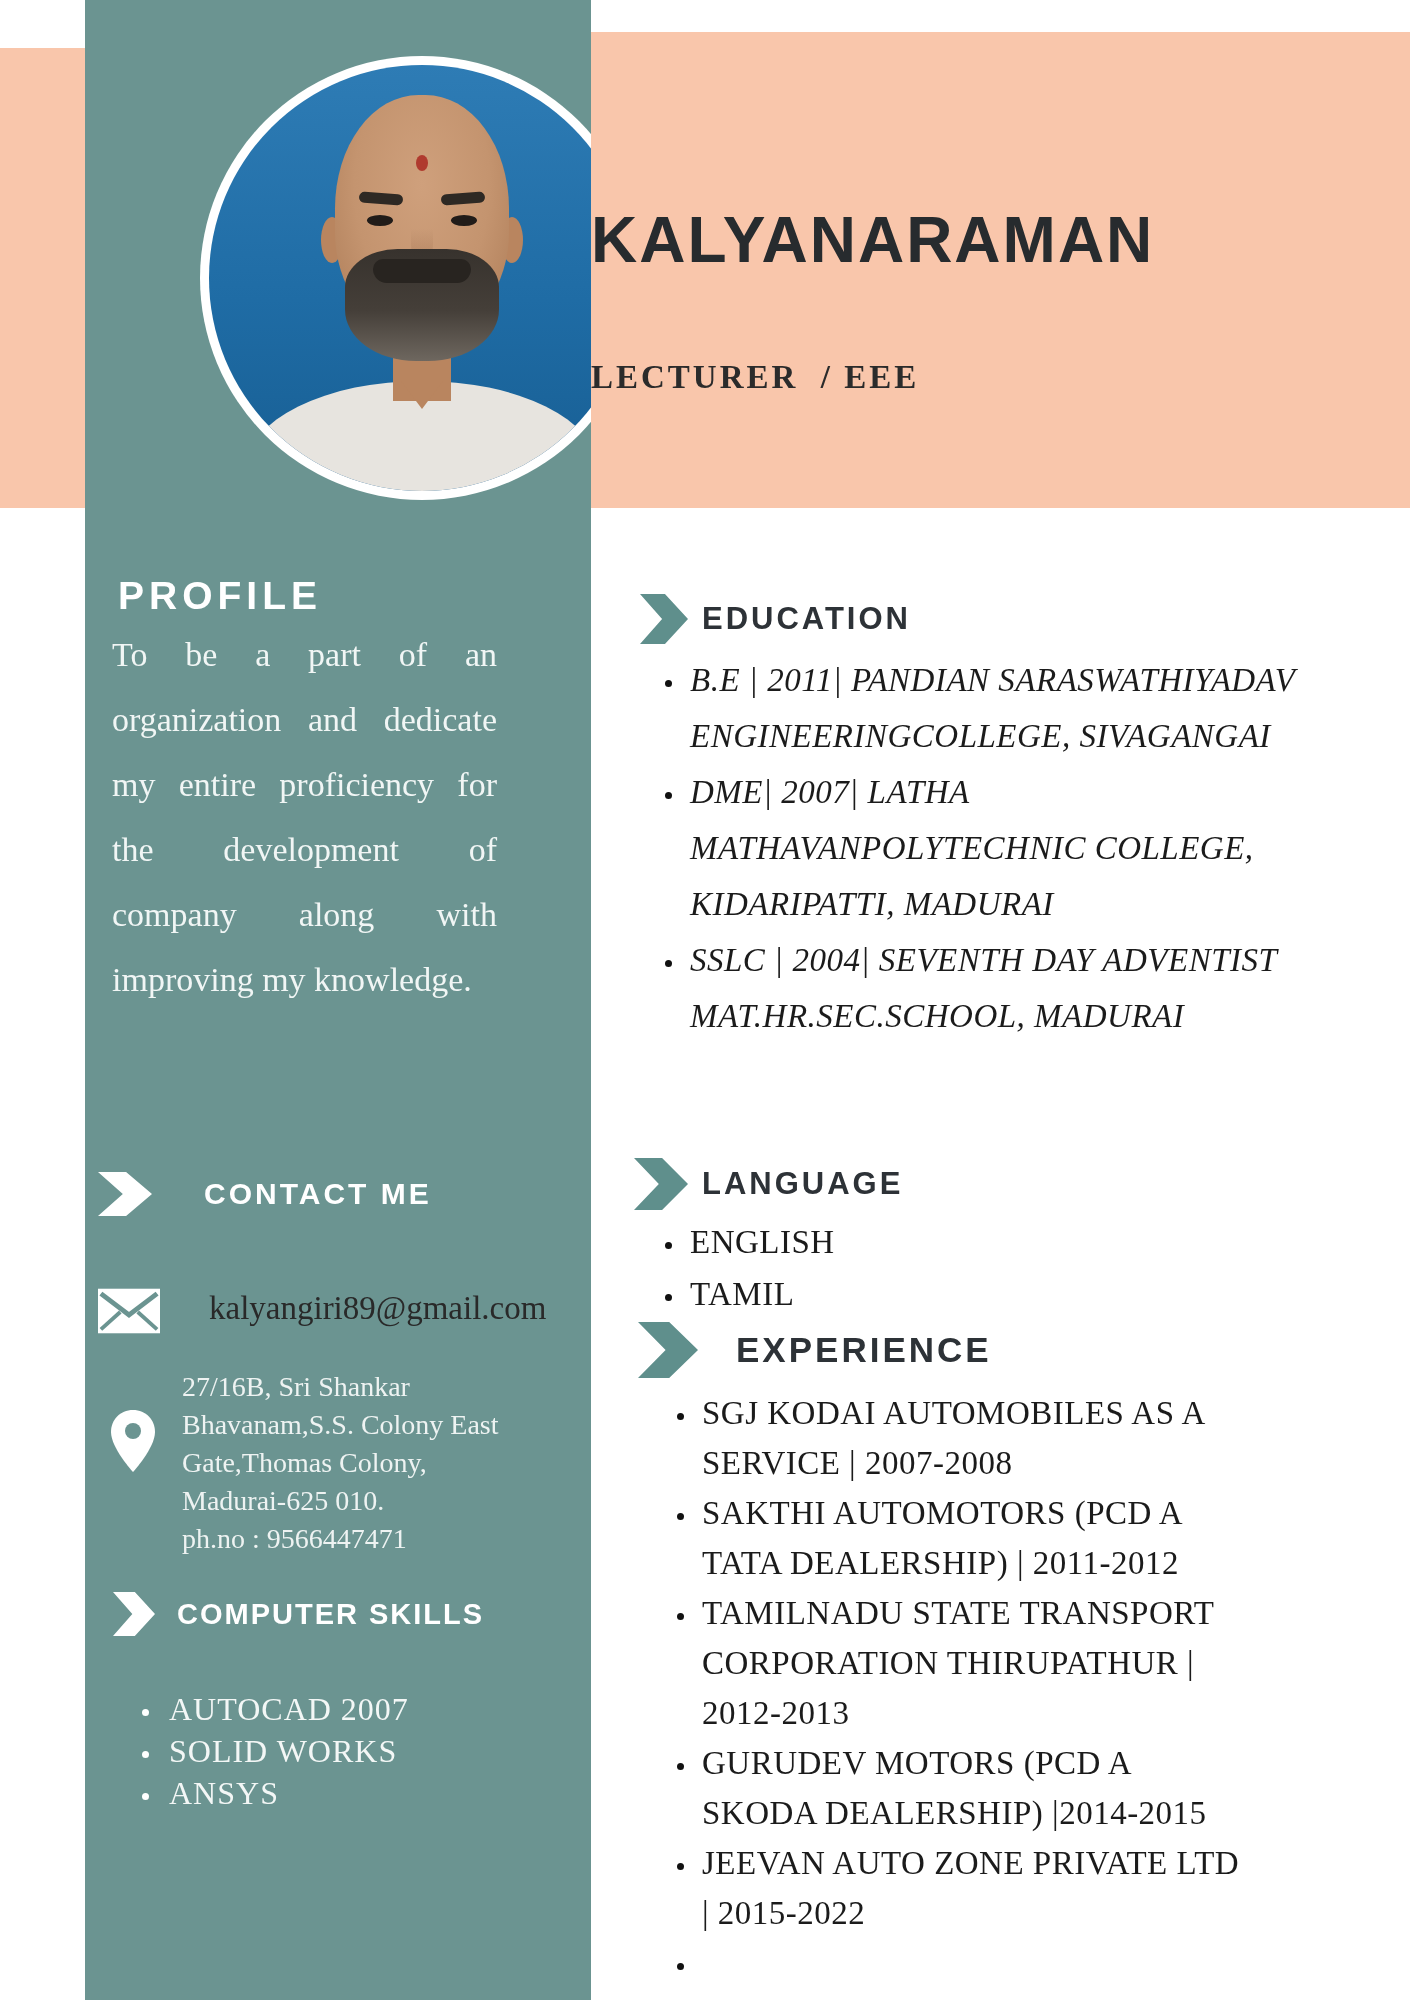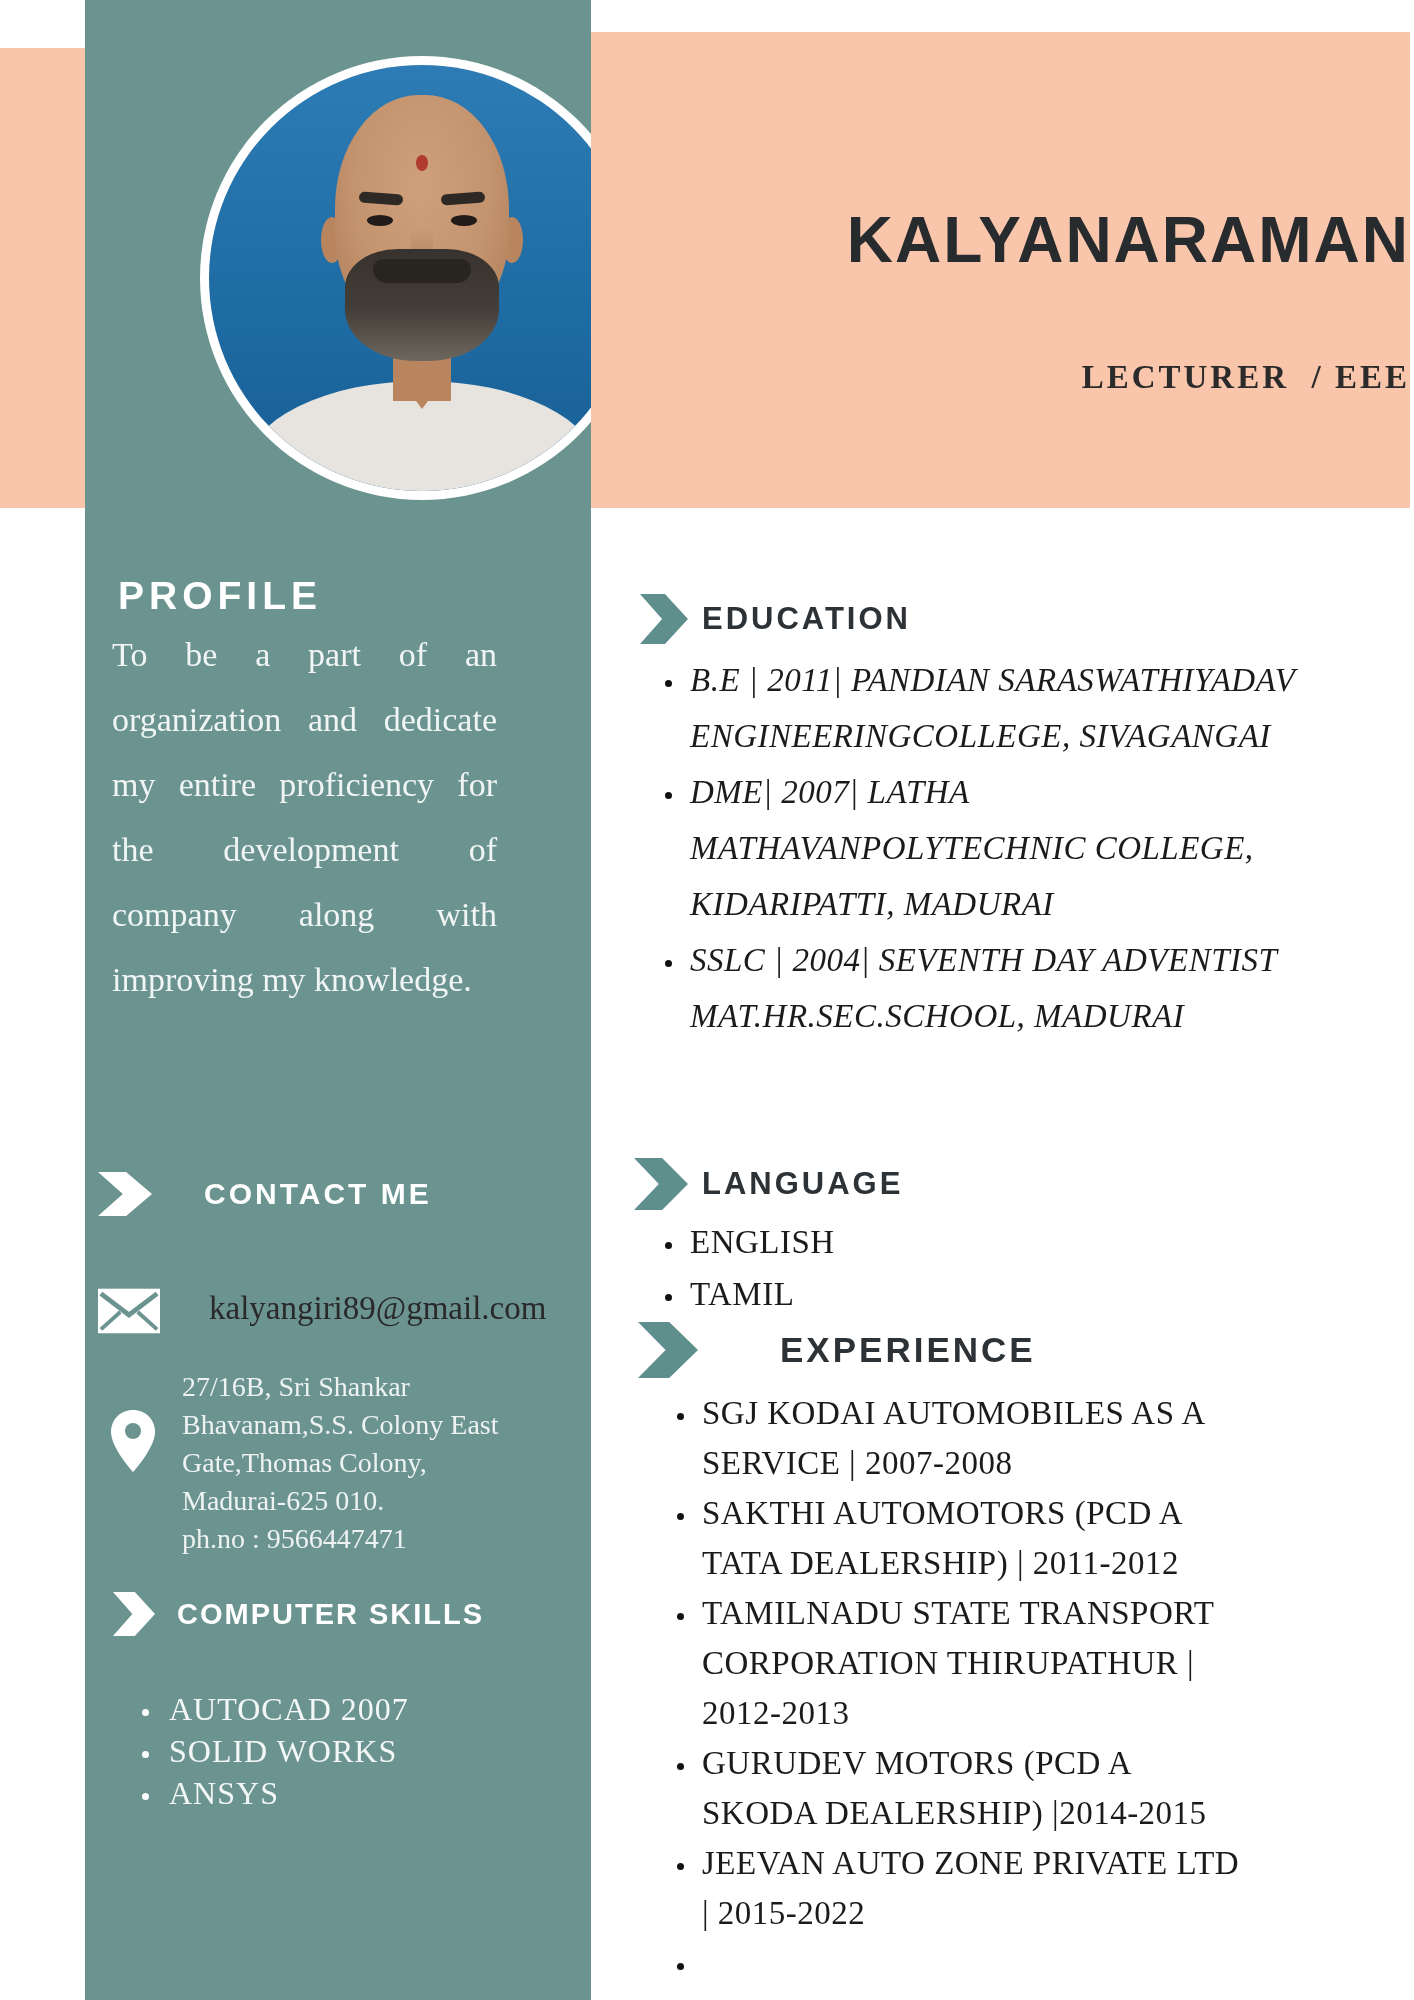--- a/index.html
+++ b/index.html
@@ -3,21 +3,21 @@
 <meta charset="utf-8">
 <style>
   html,body { margin:0; padding:0; background:#ffffff; }
   .page { position:relative; width:1414px; height:2000px; background:#fff; overflow:hidden;
           font-family:"Liberation Serif", serif; }
 
   
   .left-strip { position:absolute; left:0; top:48px; width:85px; height:460px; background:var(--peach); }
   .sidebar    { position:absolute; left:85px; top:0; width:506px; height:2000px; background:var(--teal); }
   .header-band{ position:absolute; left:591px; top:32px; width:819px; height:476px; background:var(--peach);
-                display:flex; flex-direction:column; align-items:flex-end; }
+                display:flex; flex-direction:column; align-items:flex-start; }
 
   
   .name { margin-top:176px; font-family:"Liberation Sans", sans-serif; font-weight:800;
           font-size:64px; line-height:1; letter-spacing:2px; color:#272b2e; }
   .subtitle { margin-top:44px; font-weight:bold; font-size:33px; letter-spacing:3px;
               color:#2b2b2b; white-space:pre; }
 
   
   .photo-ring { position:absolute; left:115px; top:56px; width:444px; height:444px;
                 border-radius:50%; background:#ffffff; }
@@ -79,21 +79,21 @@
   
   .heading-row { position:absolute; display:flex; align-items:center; }
   .heading-row h2 { margin:0; font-family:"Liberation Sans", sans-serif; font-weight:bold;
                     color:#2d3237; }
   .edu-head { left:640px; top:594px; }
   .edu-head .chev { width:48px; height:50px; }
   .edu-head h2 { margin-left:14px; font-size:31px; letter-spacing:3px; }
   .lang-head { left:634px; top:1158px; }
   .lang-head .chev { width:54px; height:52px; }
   .lang-head h2 { margin-left:14px; font-size:31px; letter-spacing:3px; }
-  .exp-head { left:638px; top:1322px;gap:44px; }
+  .exp-head { left:638px; top:1322px; }
   .exp-head .chev { width:60px; height:56px; }
   .exp-head h2 { margin-left:38px; font-size:35px; letter-spacing:3px; }
 
   .main-list { position:absolute; margin:0; padding:0 0 0 36px; list-style:disc; color:#1b1b1b; }
   .main-list li { padding-left:4px; letter-spacing:0.5px; }
   .main-list li::marker { font-size:24px; color:#111; }
   .edu-list  { left:650px; top:652px; width:645px; }
   .edu-list li  { font-size:33px; line-height:56px;font-style:italic; }
   .lang-list { left:650px; top:1216px; width:500px; }
   .lang-list li { font-size:33px; line-height:52px; }

